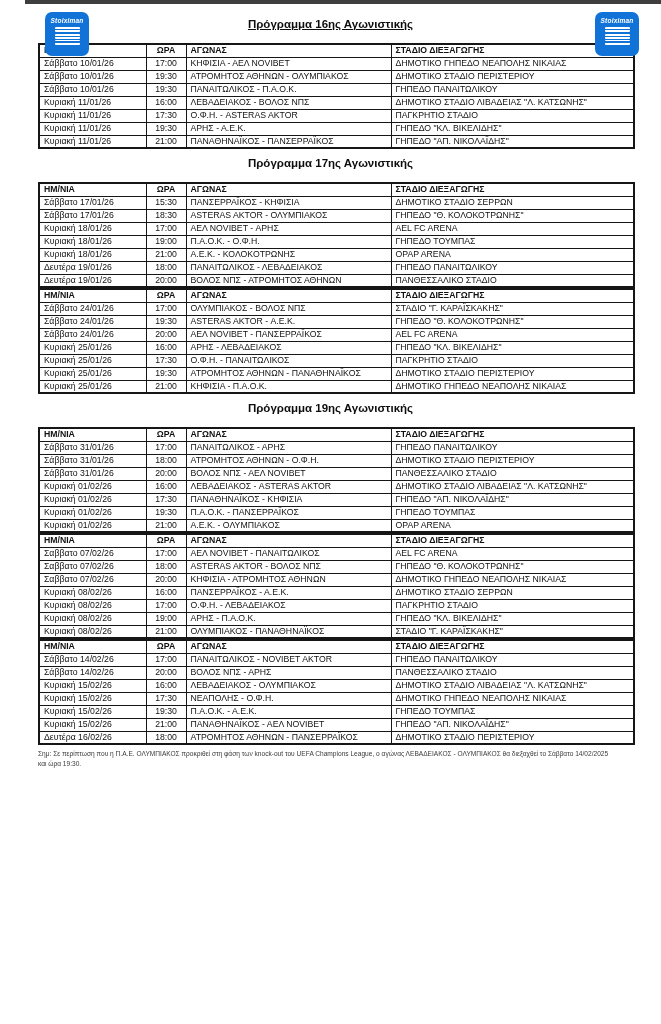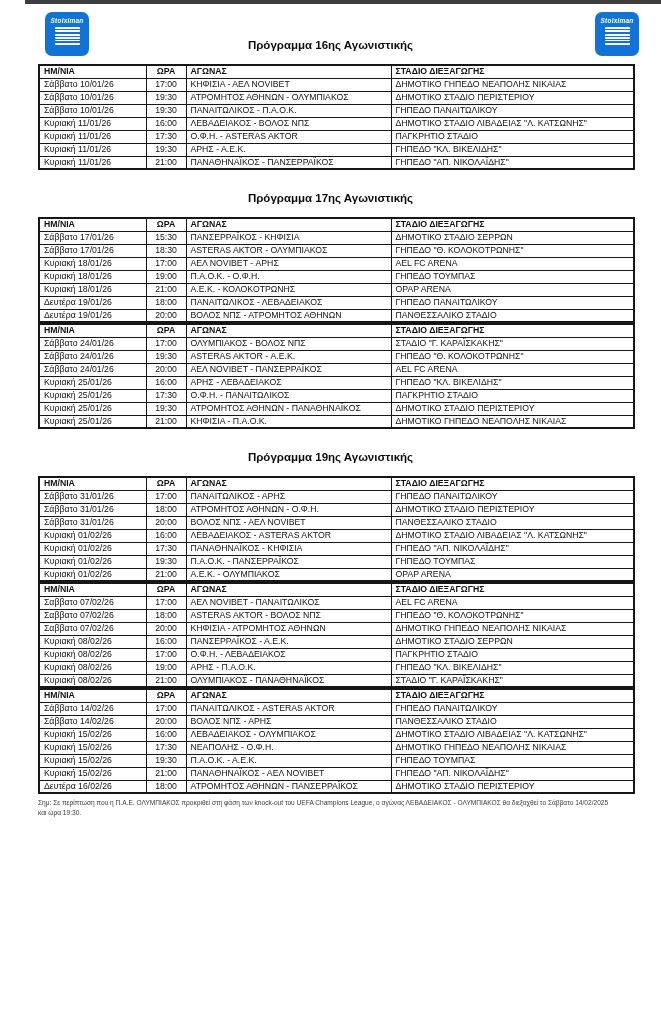--- a/index.html
+++ b/index.html
@@ -26,23 +26,23 @@
   .logo-word {
     color: #fff; font-size: 6.5px; font-weight: bold; font-style: italic;
     text-align: center; padding-top: 5px; letter-spacing: 0.2px;
   }
   .logo-mark { width: 25px; margin: 3px auto 0; }
   .logo-mark .bar {
     display: block; height: 5px; margin-bottom: 1.5px; border-radius: 1px;
     background: linear-gradient(to bottom, #ffffff 0, #ffffff 1.5px,
                 var(--logo-blue) 1.5px, var(--logo-blue) 3.2px, #ffffff 3.2px);
   }
-  .round:first-child .title { margin-top: 39px; }
+  .round:first-child .title { margin-top: 18px; text-decoration: underline; }
   .title {
-    margin-top: 22px; margin-bottom: 12px;
+    margin-top: 8px; margin-bottom: 12px;
     text-align: center; font-size: 11.5px; font-weight: bold;
     line-height: 13px; color: #0d0d0d;
   }
   table.fixtures {
     border-collapse: collapse; table-layout: fixed;
     width: 595px; margin-left: 38px;
     border: 2px solid #161616;
   }
   .c-date  { width: 107px; }
   .c-time  { width: 40px; }
@@ -418,21 +418,21 @@
               <th class="col-date">ΗΜ/ΝΙΑ</th>
               <th class="col-time">ΩΡΑ</th>
               <th class="col-match">ΑΓΩΝΑΣ</th>
               <th class="col-venue">ΣΤΑΔΙΟ ΔΙΕΞΑΓΩΓΗΣ</th>
             </tr>
           </thead>
       <tbody>
             <tr>
               <td class="col-date">Σάββατο 14/02/26</td>
               <td class="col-time">17:00</td>
-              <td class="col-match">ΠΑΝΑΙΤΩΛΙΚΟΣ - ASTERAS AKTOR</td>
+              <td class="col-match">ΠΑΝΑΙΤΩΛΙΚΟΣ - NOVIBET AKTOR</td>
               <td class="col-venue">ΓΗΠΕΔΟ ΠΑΝΑΙΤΩΛΙΚΟΥ</td>
             </tr>
             <tr>
               <td class="col-date">Σάββατο 14/02/26</td>
               <td class="col-time">20:00</td>
               <td class="col-match">ΒΟΛΟΣ ΝΠΣ - ΑΡΗΣ</td>
               <td class="col-venue">ΠΑΝΘΕΣΣΑΛΙΚΟ ΣΤΑΔΙΟ</td>
             </tr>
             <tr>
               <td class="col-date">Κυριακή 15/02/26</td>

